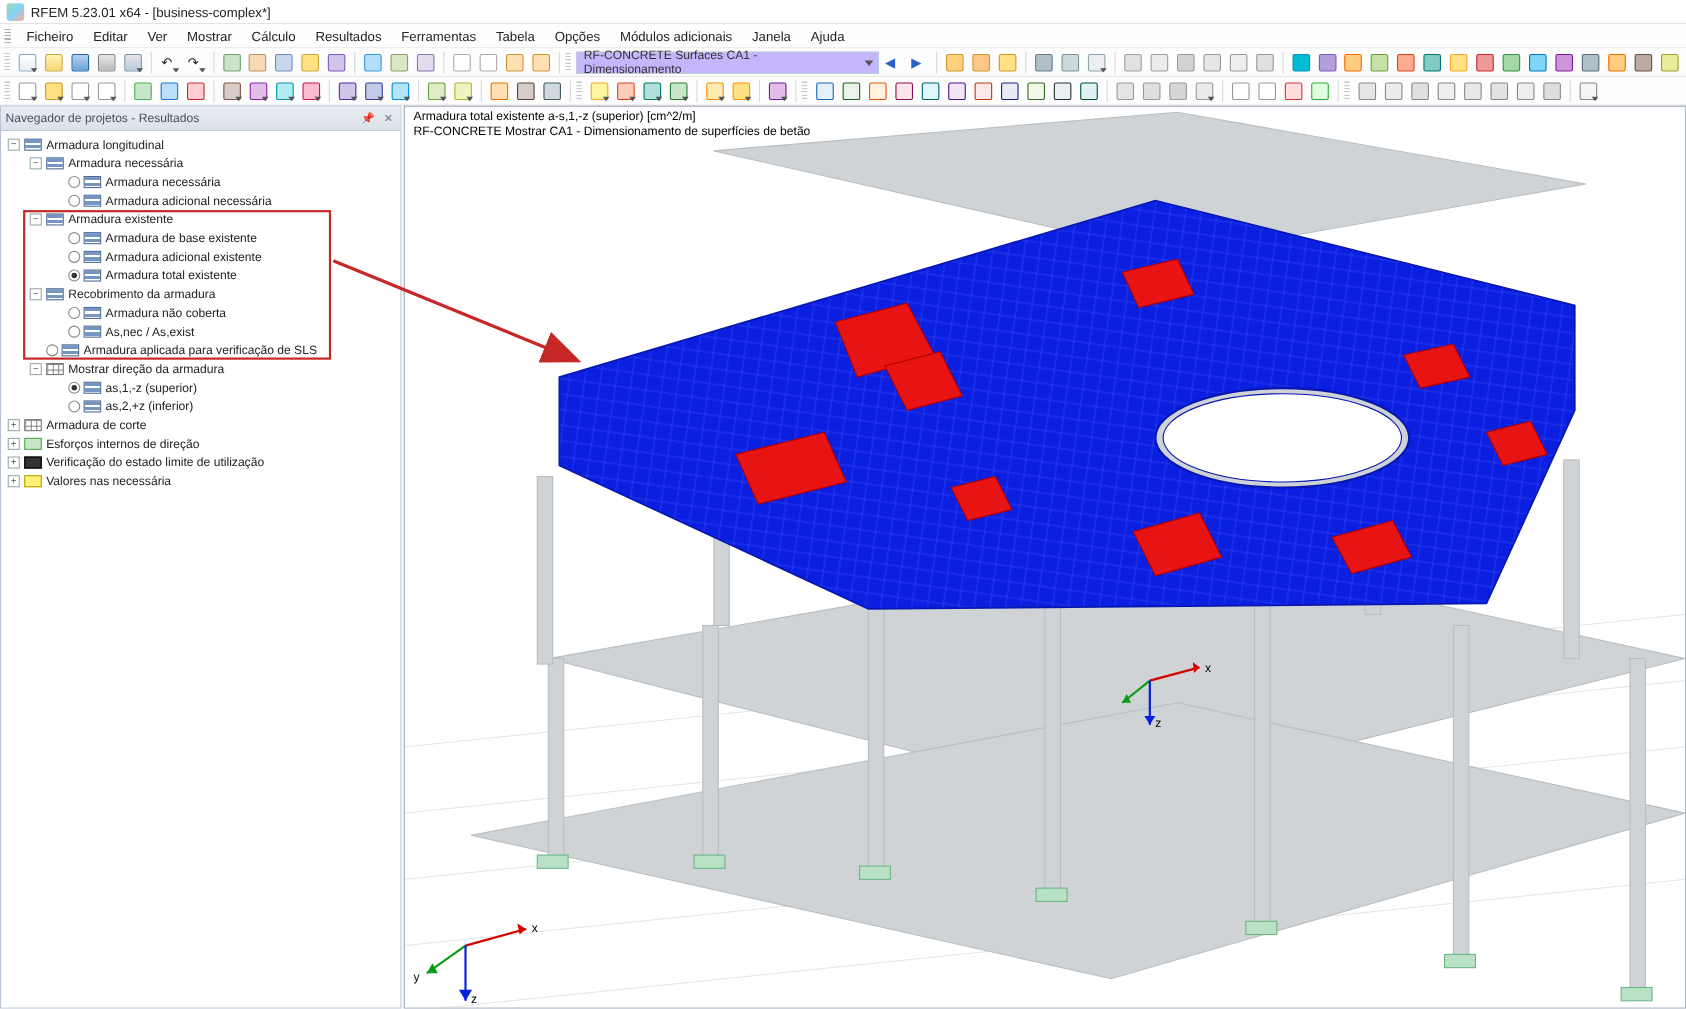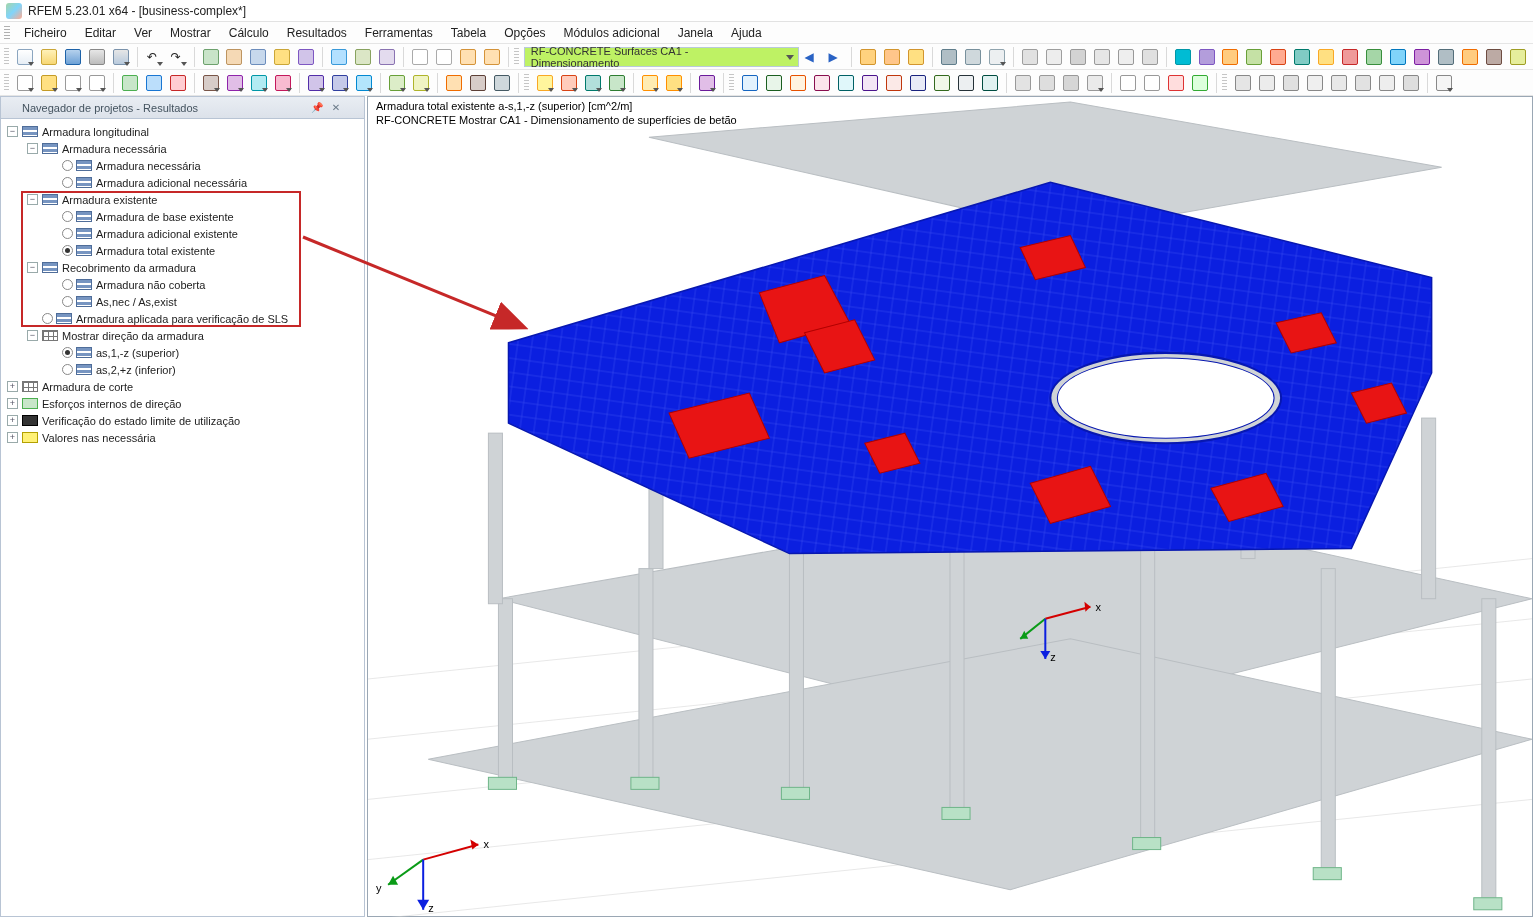--- a/index.html
+++ b/index.html
@@ -13,27 +13,27 @@
   .menu-bar { height:22px; display:flex; align-items:center; padding:0 4px; gap:2px; background:#fdfdfd; border-bottom:1px solid #e5e5e5;}
   .menu-bar .grip { width:6px; height:14px; background:repeating-linear-gradient(to bottom,#b0b0b0 0 1px,transparent 1px 3px); margin-right:4px;}
   .menu-item { padding:2px 8px; cursor:default; border-radius:2px;}
 
   .toolbar { height:26px; display:flex; align-items:center; padding:1px 4px; gap:2px; background:#fdfdfd; border-bottom:1px solid #e5e5e5; }
   .tb-btn { width:22px; height:22px; border:1px solid transparent; border-radius:2px; display:flex; align-items:center; justify-content:center; background:#fdfdfd; cursor:default; position:relative;}
   .tb-btn .ic { width:16px; height:16px; display:inline-block; border-radius:2px; }
   .tb-btn .dd { position:absolute; right:1px; bottom:1px; width:0;height:0;border-left:3px solid transparent;border-right:3px solid transparent;border-top:4px solid #555; }
   .sep { width:1px; height:20px; background:#d9d9d9; margin:0 3px; }
   .grip2 { width:5px; height:18px; background:repeating-linear-gradient(to bottom,#c5c5c5 0 1px,transparent 1px 3px); margin-right:3px;}
-  .tb-combo { height:20px; min-width:230px; border:1px solid #b9c9da; background:#bef264; display:flex; align-items:center; padding:0 18px 0 6px; font-size:11px; color:#333; position:relative;}
+  .tb-combo { height:20px; min-width:230px; border:1px solid #b9c9da; background:#c4b5fd; display:flex; align-items:center; padding:0 18px 0 6px; font-size:11px; color:#333; position:relative;}
   .tb-combo::after { content:""; position:absolute; right:4px; top:7px; width:0;height:0;border-left:4px solid transparent;border-right:4px solid transparent;border-top:5px solid #555;}
 
   .workspace { position:absolute; top:96px; left:0; right:0; bottom:0; display:flex; }
 
   .panel { width:365px; border:1px solid #b8c4d4; background:#fff; display:flex; flex-direction:column; }
-  .panel-header { height:22px; background:linear-gradient(#e9edf3,#dce2ea); border-bottom:1px solid #b8c4d4; display:flex; align-items:center; justify-content:space-between; padding:0 21px; font-size:11px; color:#44535f;}
+  .panel-header { height:22px; background:linear-gradient(#e9edf3,#dce2ea); border-bottom:1px solid #b8c4d4; display:flex; align-items:center; justify-content:space-between; padding:0 4px; font-size:11px; color:#44535f;}
   .panel-header .tools { display:flex; gap:4px; }
   .pin, .xbtn { width:14px; height:14px; display:inline-flex; align-items:center; justify-content:center; color:#6a7a88; cursor:default; font-size:10px;}
   .tree { flex:1; overflow:auto; padding:4px 2px; position:relative;}
   .node { display:flex; align-items:center; height:17px; white-space:nowrap; }
   .lvl0 { padding-left:4px;} .lvl1 { padding-left:24px;} .lvl2{padding-left:44px;}
   .exp { width:11px; height:11px; border:1px solid #9aa; display:inline-flex; align-items:center; justify-content:center; font-size:9px; line-height:9px; color:#556; background:#fff; margin-right:4px; cursor:default;}
   .exp.hidden { border-color:transparent; color:transparent; background:transparent; }
   .rad { width:11px; height:11px; border:1px solid #888; border-radius:50%; background:#fff; margin-right:3px; display:inline-flex; align-items:center; justify-content:center;}
   .rad.sel::after{content:"";width:5px;height:5px;border-radius:50%;background:#333;}
   .ico { width:16px; height:11px; margin-right:4px; display:inline-block;}
@@ -61,21 +61,21 @@
   <span class="grip"></span>
   <div class="menu-item"><span>Ficheiro</span></div>
   <div class="menu-item"><span>Editar</span></div>
   <div class="menu-item"><span>Ver</span></div>
   <div class="menu-item"><span>Mostrar</span></div>
   <div class="menu-item"><span>Cálculo</span></div>
   <div class="menu-item"><span>Resultados</span></div>
   <div class="menu-item"><span>Ferramentas</span></div>
   <div class="menu-item"><span>Tabela</span></div>
   <div class="menu-item"><span>Opções</span></div>
-  <div class="menu-item"><span>Módulos adicional</span></div>
+  <div class="menu-item"><span>Módulos adicionais</span></div>
   <div class="menu-item"><span>Janela</span></div>
   <div class="menu-item"><span>Ajuda</span></div>
 </div>
 
 <div class="toolbar">
   <span class="grip2"></span>
   <div class="tb-btn">
       <span class="ic" style="background:linear-gradient(#fff,#e7eef5);border:1px solid #8ba5bf;"></span>
       <span class="dd"></span>
     </div>

